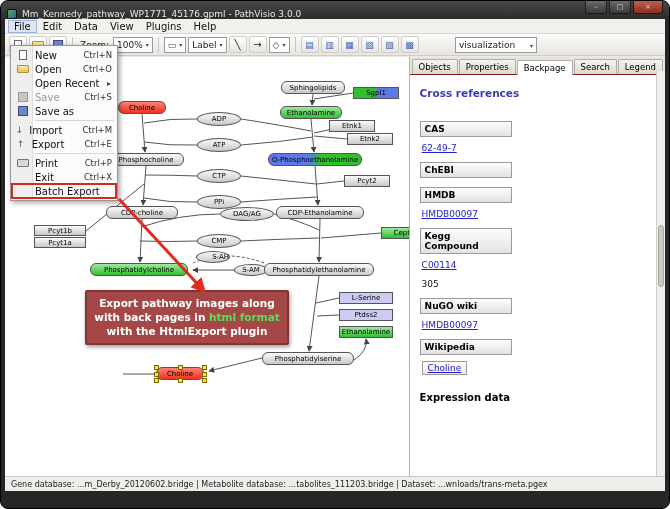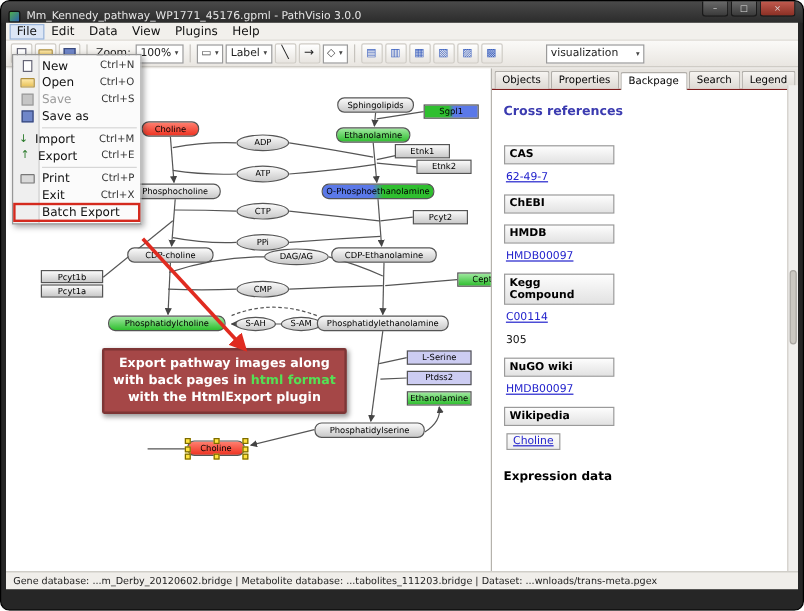--- a/index.html
+++ b/index.html
@@ -249,21 +249,21 @@
             </div>
             <div class="node s-rect f-gray" style="left: 29px; top: 168px; width: 52px; height: 11px;">
               <span>Pcyt1b</span>
             </div>
             <div class="node s-rect f-gray" style="left: 29px; top: 180px; width: 52px; height: 11px;">
               <span>Pcyt1a</span>
             </div>
             <div class="node s-rounded f-green" style="left: 85px; top: 206px; width: 98px; height: 13px;">
               <span>Phosphatidylcholine</span>
             </div>
-            <div class="node s-ellipse f-gray" style="left: 191px; top: 207px; width: 34px; height: 12px;">
+            <div class="node s-ellipse f-gray" style="left: 191px; top: 194px; width: 34px; height: 12px; justify-content: flex-end;">
               <span>S-AH</span>
             </div>
             <div class="node s-ellipse f-gray" style="left: 229px; top: 207px; width: 34px; height: 12px;">
               <span>S-AM</span>
             </div>
             <div class="node s-rounded f-gray" style="left: 259px; top: 206px; width: 110px; height: 13px;">
               <span>Phosphatidylethanolamine</span>
             </div>
             <div class="node s-rect f-lavender" style="left: 334px; top: 235px; width: 54px; height: 12px;">
               <span>L-Serine</span>
@@ -347,20 +347,25 @@
         <span class="fm-label">New</span>
         <span class="fm-short">Ctrl+N</span>
       </div>
       <div class="fm-row">
         <span class="mi">
           <i class="ic-folder"></i>
         </span>
         <span class="fm-label">Open</span>
         <span class="fm-short">Ctrl+O</span>
       </div>
+      <div class="fm-row">
+        <span class="mi"></span>
+        <span class="fm-label">Open Recent</span>
+        <span class="fm-sub">▸</span>
+      </div>
       <div class="fm-row disabled">
         <span class="mi">
           <i class="ic-disk gray"></i>
         </span>
         <span class="fm-label">Save</span>
         <span class="fm-short">Ctrl+S</span>
       </div>
       <div class="fm-row">
         <span class="mi">
           <i class="ic-disk"></i>

